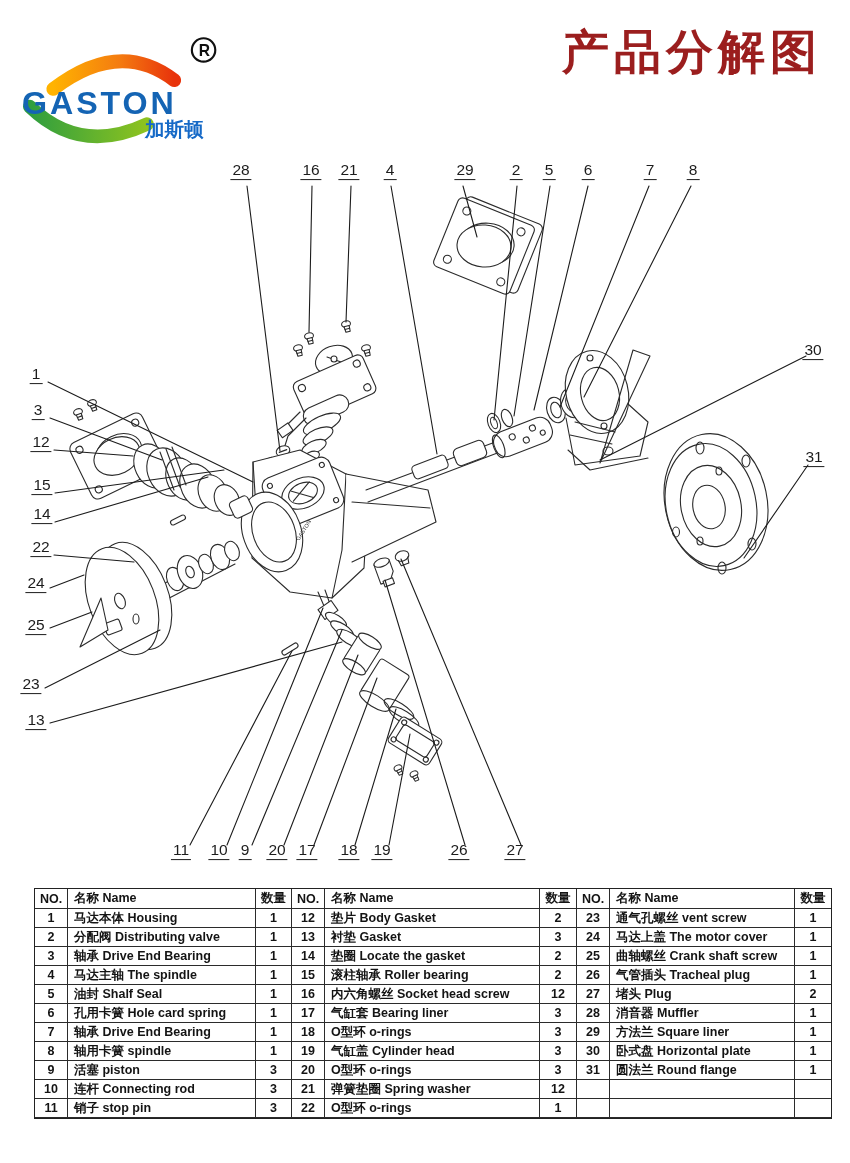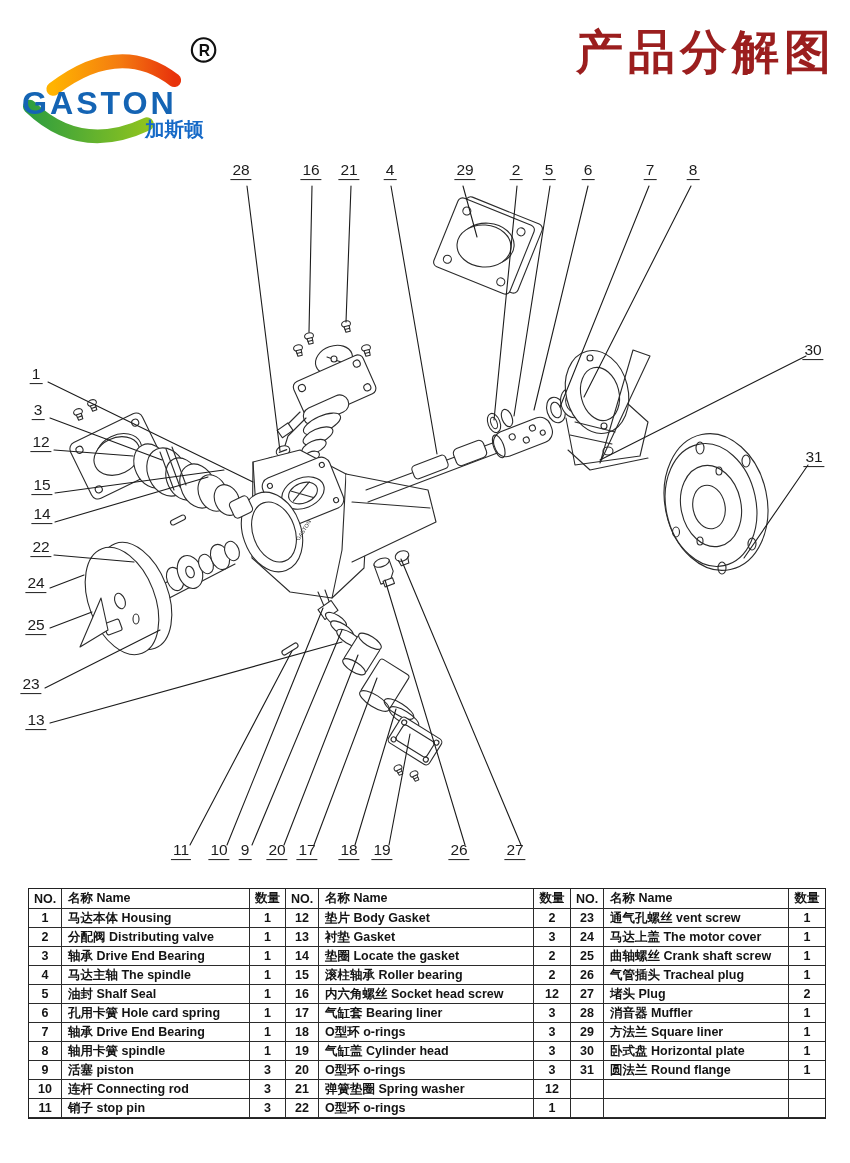--- a/index.html
+++ b/index.html
@@ -1,29 +1,29 @@
 <!DOCTYPE html>
 <html><head>
 <meta charset="utf-8">
 <style>
   html,body{margin:0;padding:0;background:#e8e8e8;}
   .page{position:relative;width:850px;height:1163px;background:#ffffff;margin:0 auto;
         font-family:"Liberation Sans", sans-serif;overflow:hidden;}
   
   .logo{position:absolute;left:22px;top:26px;width:205px;height:128px;}
-  .titles{position:absolute;right:14px;top:26px;text-align:right;}
+  .titles{position:absolute;right:28px;top:26px;text-align:right;}
   .main-title{font-size:47px;font-weight:700;letter-spacing:5px;line-height:1.1;}
   .sub-title{font-size:36px;font-weight:700;letter-spacing:2px;line-height:1.15;margin-top:6px;}
   
   .diagram{position:absolute;left:0;top:160px;width:850px;height:712px;}
   .diagram svg.art{position:absolute;left:0;top:0;}
   .callout{position:absolute;transform:translate(-50%,-58%);font-size:15.5px;color:#1c1c1c;
            border-bottom:1.6px solid #1c1c1c;padding:0 2px 0 2px;line-height:1.15;background:transparent;}
   
-  .parts-table{position:absolute;left:28px;top:888px;display:grid;
+  .parts-table{position:absolute;left:34px;top:888px;display:grid;
       grid-template-columns:33px 188px 36px 33px 215px 37px 33px 185px 36px;
       border:1.6px solid #222;border-right-width:1.6px;border-bottom-width:1.6px;
       font-size:12.5px;font-weight:700;color:#141414;}
   .parts-table .cell{border-right:1px solid #2b2b2b;border-bottom:1px solid #2b2b2b;
       height:18px;display:flex;align-items:center;justify-content:center;white-space:nowrap;overflow:hidden;}
   .parts-table .cell.name{justify-content:flex-start;padding-left:6px;}
   .parts-table .cell.th{height:19px;}
   .parts-table .cell:nth-child(9n){border-right:none;}
 </style>
 </head>

